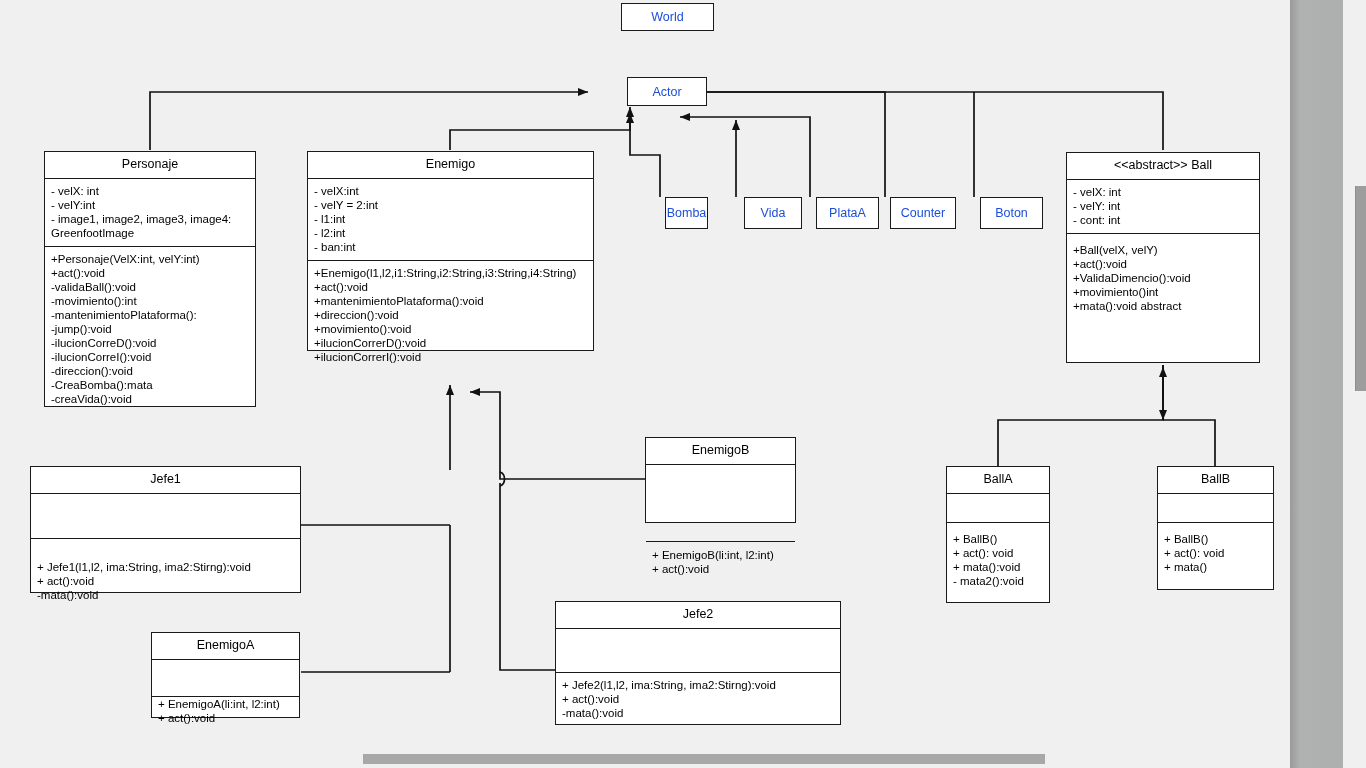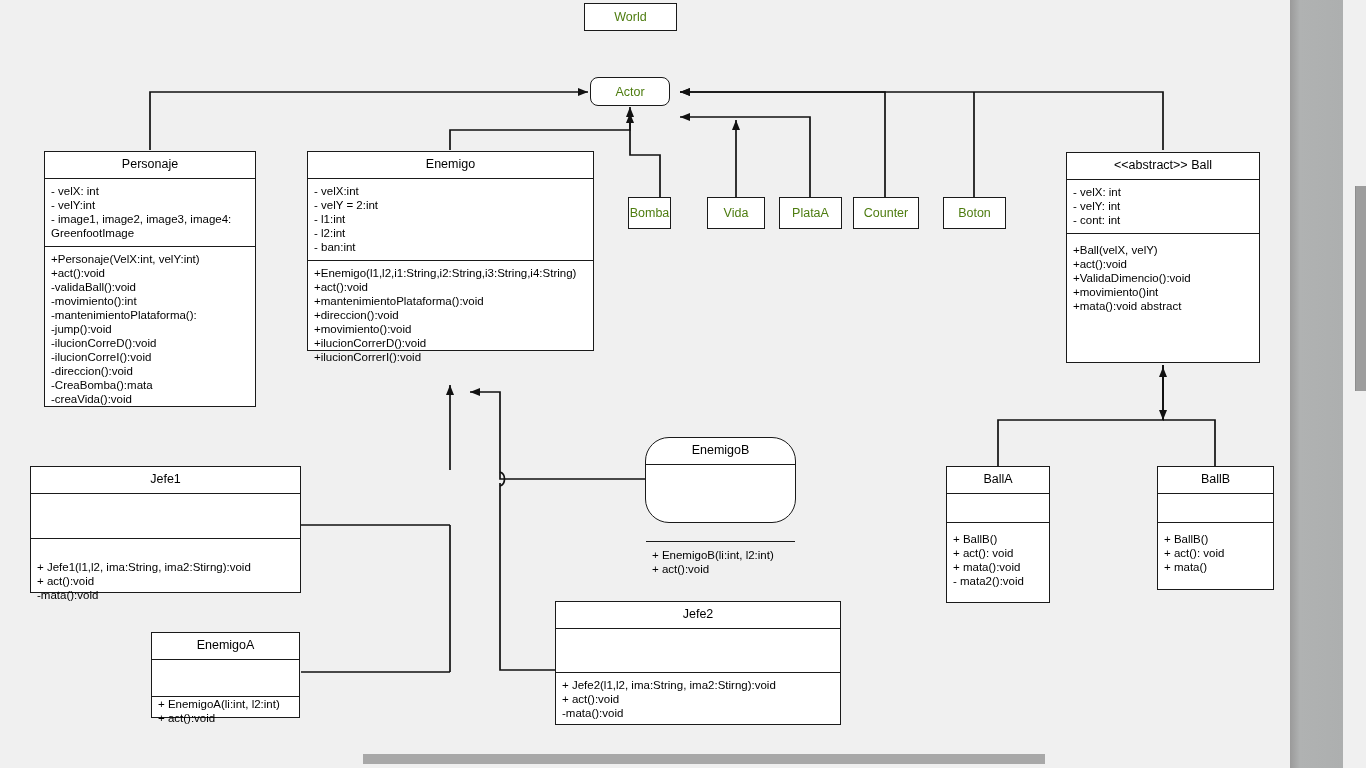--- a/index.html
+++ b/index.html
@@ -58,22 +58,23 @@
   }
   .simple {
     position: absolute;
     background: #ffffff;
     border: 1.6px solid #1a1a1a;
     box-sizing: border-box;
     display: flex;
     align-items: center;
     justify-content: center;
     font-size: 12.5px;
-    color: #4d7c0f;
+    color: #1d4ed8;
     z-index: 5;
+    margin-left: 37px;
   }
   
   #right-gutter {
     position: absolute;
     left: 1290px; top: 0;
     width: 76px; height: 768px;
     background: #f0f0f0;
   }
   #vscroll-track {
     position: absolute;
@@ -147,21 +148,21 @@
       <path d="M555,670 L500,670 L500,483"></path>
 
       <path d="M500,472 C506,474 506,484 500,486" stroke-width="1.7"></path>
     </g>
   </svg>
 
   <div class="simple" style="left:584px; top:3px; width:93px; height:28px;">
     <span>World</span>
   </div>
 
-  <div class="simple" style="left:590px; top:77px; width:80px; height:29px;border-radius:8px;">
+  <div class="simple" style="left:590px; top:77px; width:80px; height:29px;">
     <span>Actor</span>
   </div>
 
   <div class="uml" style="left:44px; top:151px; width:212px; height:256px;">
     <div class="title">Personaje</div>
     <div class="sep compart">
       <div class="row">- velX: int</div>
       <div class="row">- velY:int</div>
       <div class="row">- image1, image2, image3, image4:</div>
       <div class="row">GreenfootImage</div>
@@ -257,21 +258,21 @@
   <div class="uml" style="left:30px; top:466px; width:271px; height:127px;">
     <div class="title">Jefe1</div>
     <div class="sep compart empty" style="height:30px;"></div>
     <div class="sep compart" style="padding-top:21px;">
       <div class="row">+ Jefe1(l1,l2, ima:String, ima2:Stirng):void</div>
       <div class="row">+ act():void</div>
       <div class="row">-mata():void</div>
     </div>
   </div>
 
-  <div class="uml" style="left:645px; top:437px; width:151px; height:86px;border-radius:24px;">
+  <div class="uml" style="left:645px; top:437px; width:151px; height:86px;">
     <div class="title">EnemigoB</div>
     <div class="sep compart empty" style="height:22px;"></div>
     <div class="sep compart" style="padding-top:6px;margin-top:40px;">
       <div class="row">+ EnemigoB(li:int, l2:int)</div>
       <div class="row">+ act():void</div>
     </div>
   </div>
 
   <div class="uml" style="left:151px; top:632px; width:149px; height:86px;">
     <div class="title">EnemigoA</div>

